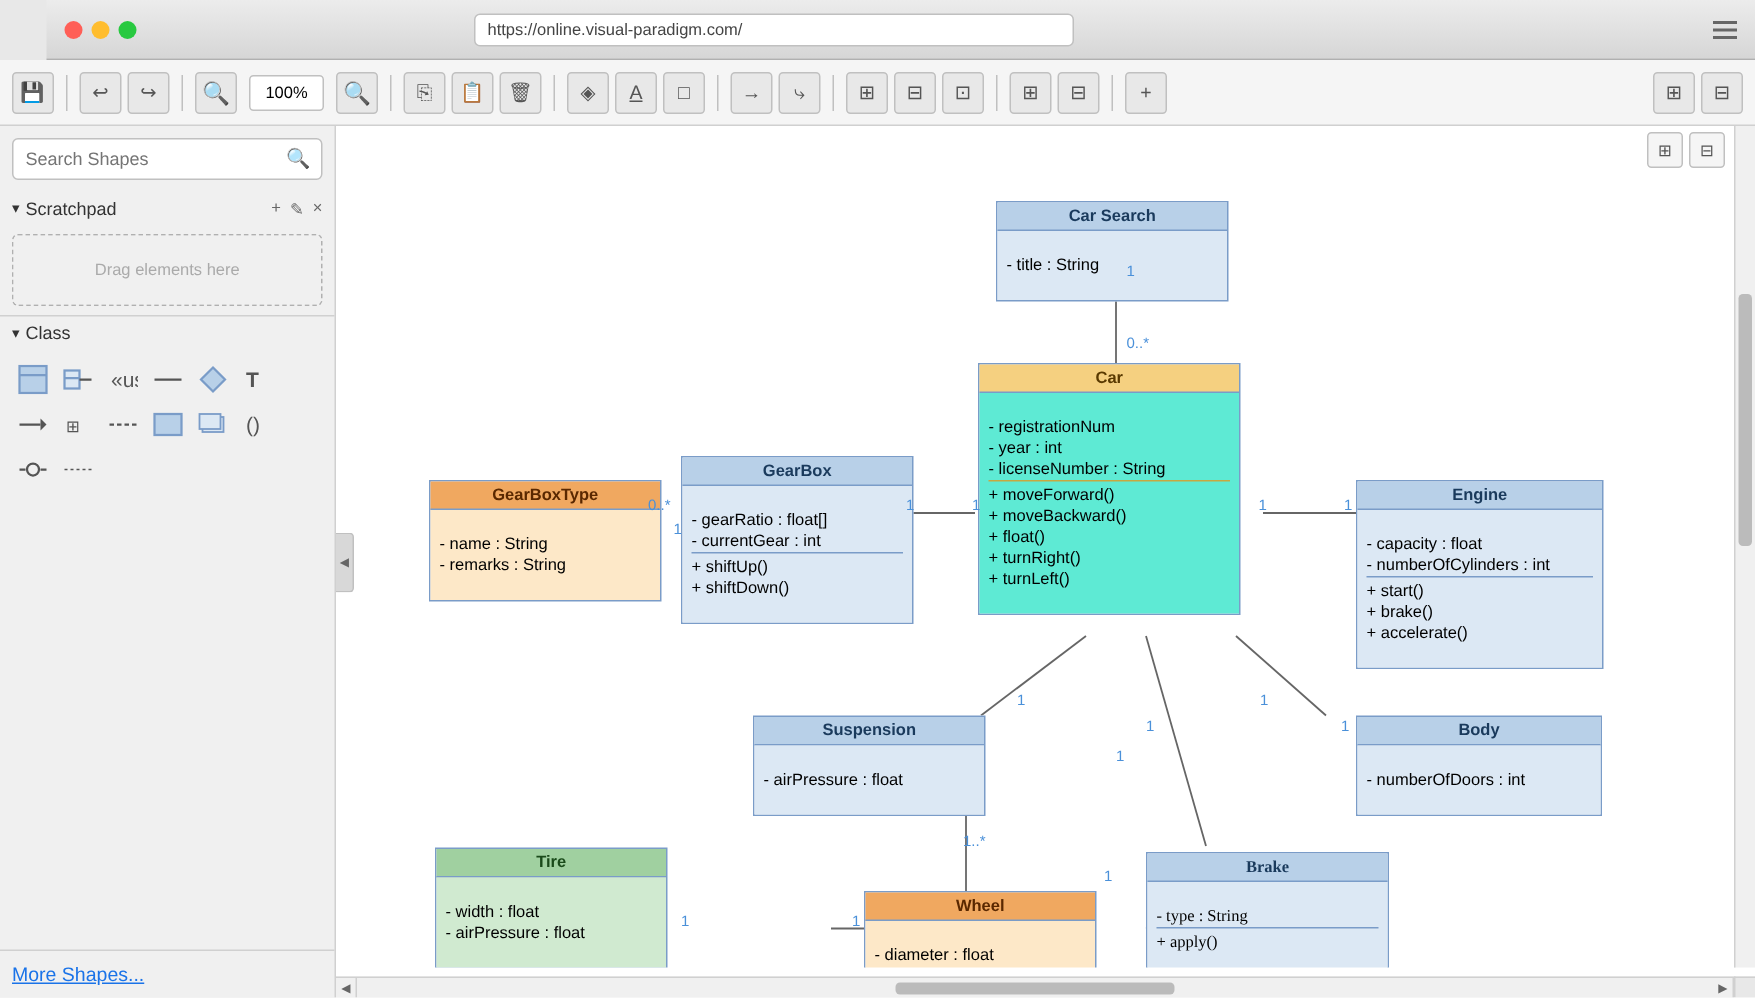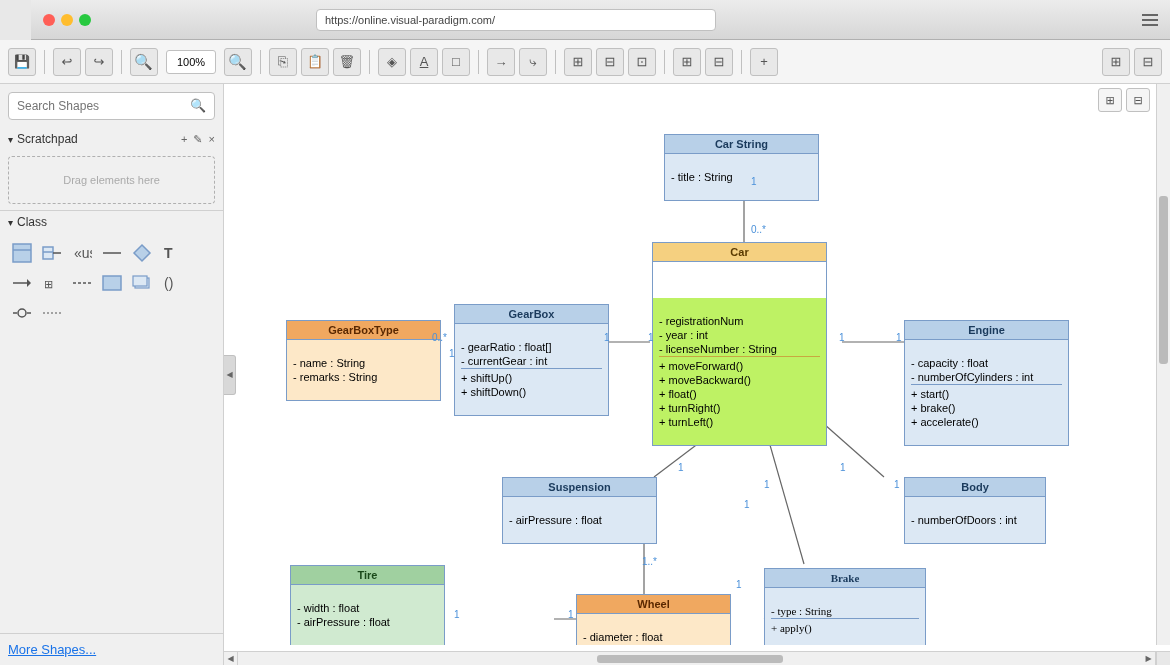--- a/index.html
+++ b/index.html
@@ -69,21 +69,21 @@
     .left-toggle { position: absolute; left: 0; top: 50%; transform: translateY(-50%); width: 12px; height: 40px; background: #d8d8d8; border: 1px solid #c0c0c0; border-left: none; border-radius: 0 3px 3px 0; cursor: pointer; display: flex; align-items: center; justify-content: center; font-size: 8px; color: #666; z-index: 5; }
     .uml-class { position: absolute; background: white; border: 1.5px solid #7a9cc8; font-size: 11px; }
     .uml-header { text-align: center; font-weight: bold; padding: 3px 8px; border-bottom: 1.5px solid #7a9cc8; }
     .uml-body { padding: 16px 6px; }
     .uml-row { padding: 1px 0; }
 
     
     .blue-header { background: #b8d0e8; color: #1a3a5c; }
     .blue-body { background: #dce8f4; }
     .yellow-header { background: #f5d080; color: #5a3a00; }
-    .yellow-body { background: #bef264; margin-top: 36px; }
+    .yellow-body { background: #5eead4; }
     .orange-header { background: #f0a860; color: #5a2800; }
     .orange-body { background: #fde8c8; }
     .green-header { background: #a0d0a0; color: #1a4a1a; }
     .green-body { background: #d0ead0; }
 
     
     .svg-canvas { position: absolute; top: 0; left: 0; width: 100%; height: 100%; pointer-events: none; }
 
     
     .mult-label { position: absolute; font-size: 10px; color: #4a90d9; font-weight: 500; }
@@ -287,21 +287,21 @@
 
         <line x1="420" y1="430" x2="420" y2="510" stroke="#666" stroke-width="1.2"></line>
 
         <line x1="370" y1="535" x2="330" y2="535" stroke="#666" stroke-width="1.2"></line>
 
         <line x1="540" y1="535" x2="590" y2="520" stroke="#666" stroke-width="1.2"></line>
       </svg>
 
       <div class="uml-class" style="left:440px; top:50px; width:155px;">
         <div class="uml-header blue-header">
-          <span>Car String</span>
+          <span>Car Search</span>
         </div>
         <div class="uml-body blue-body">
           <div class="uml-row">- title : String</div>
         </div>
       </div>
 
       <div class="uml-class" style="left:428px; top:158px; width:175px;">
         <div class="uml-header yellow-header">
           <span>Car</span>
         </div>
@@ -357,21 +357,21 @@
 
       <div class="uml-class" style="left:278px; top:393px; width:155px;">
         <div class="uml-header blue-header">
           <span>Suspension</span>
         </div>
         <div class="uml-body blue-body">
           <div class="uml-row">- airPressure : float</div>
         </div>
       </div>
 
-      <div class="uml-class" style="left:680px; top:393px; width:142px;">
+      <div class="uml-class" style="left:680px; top:393px; width:164px;">
         <div class="uml-header blue-header">
           <span>Body</span>
         </div>
         <div class="uml-body blue-body">
           <div class="uml-row">- numberOfDoors : int</div>
         </div>
       </div>
 
       <div class="uml-class" style="left:352px; top:510px; width:155px;">
         <div class="uml-header orange-header">

